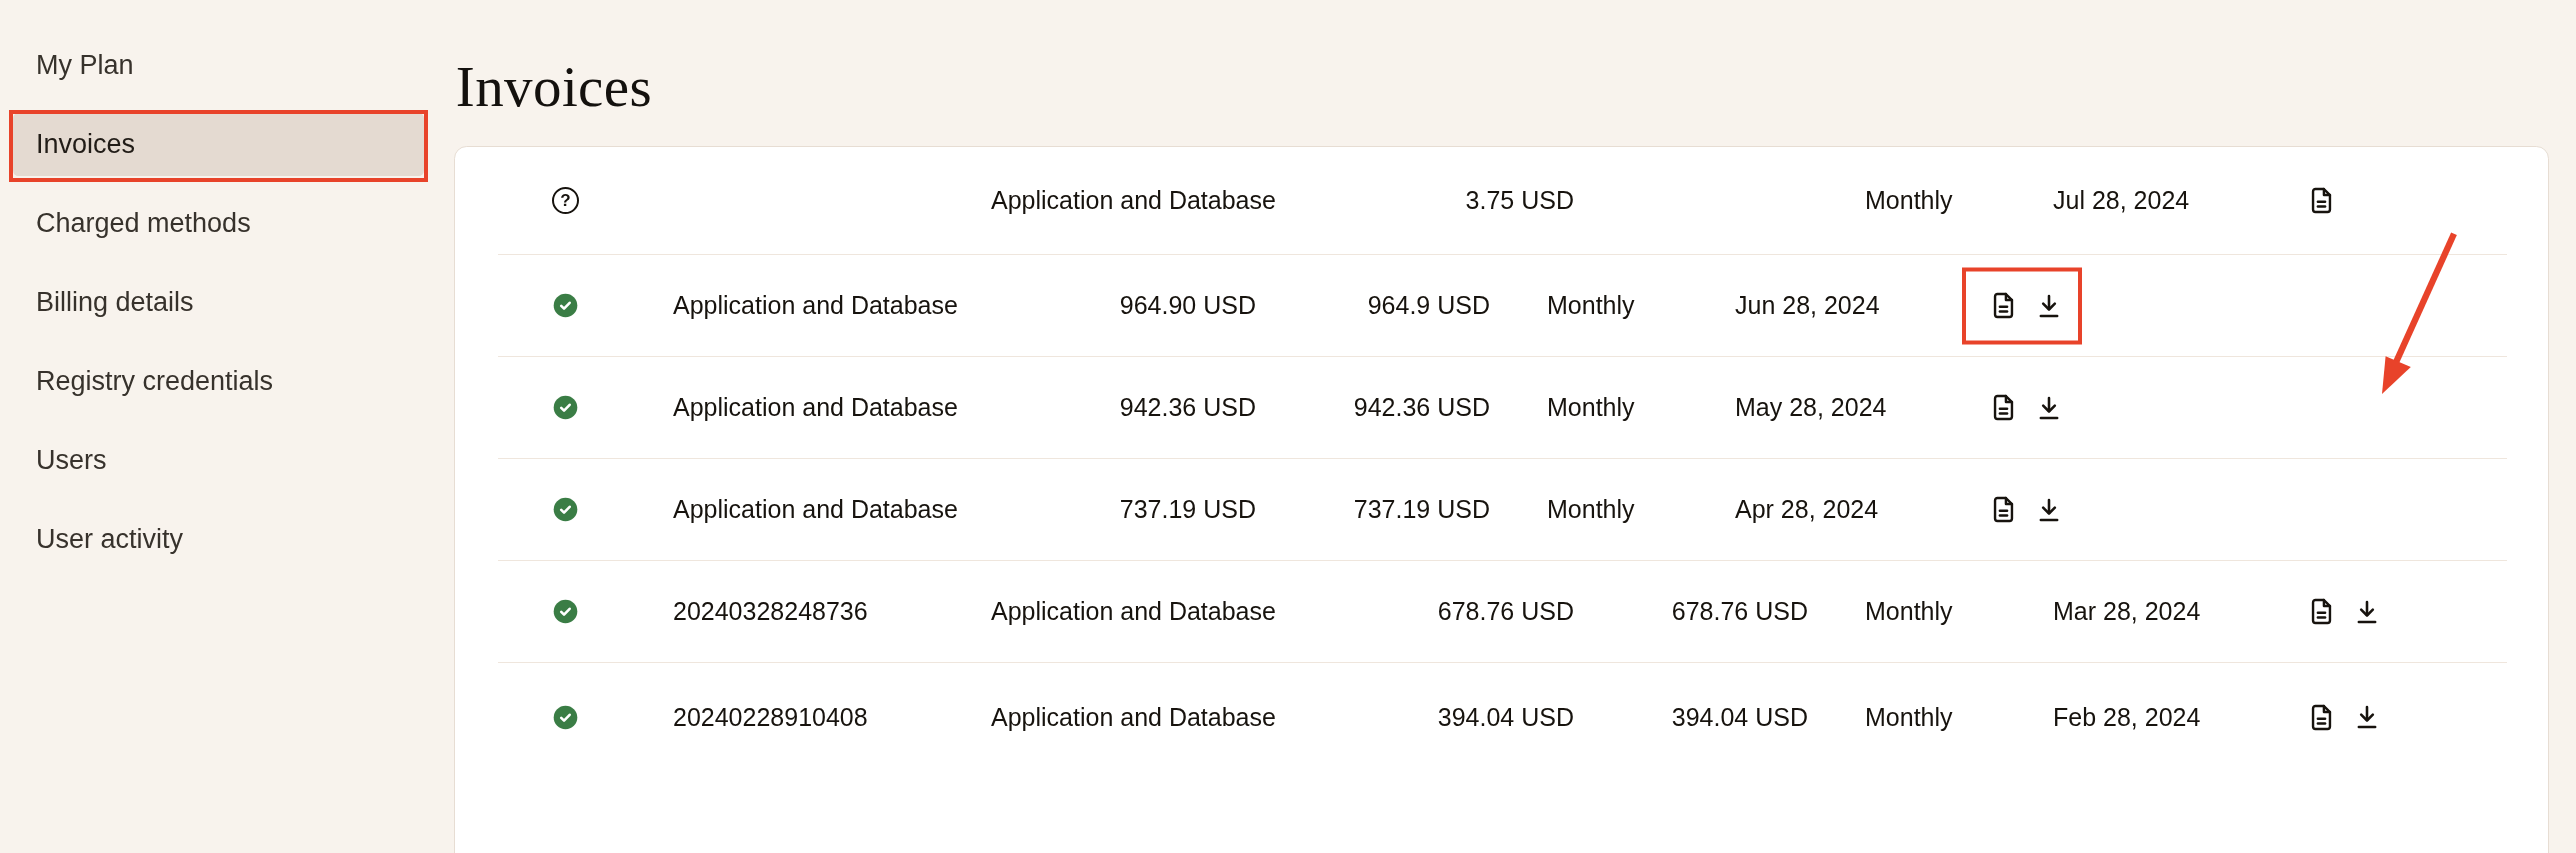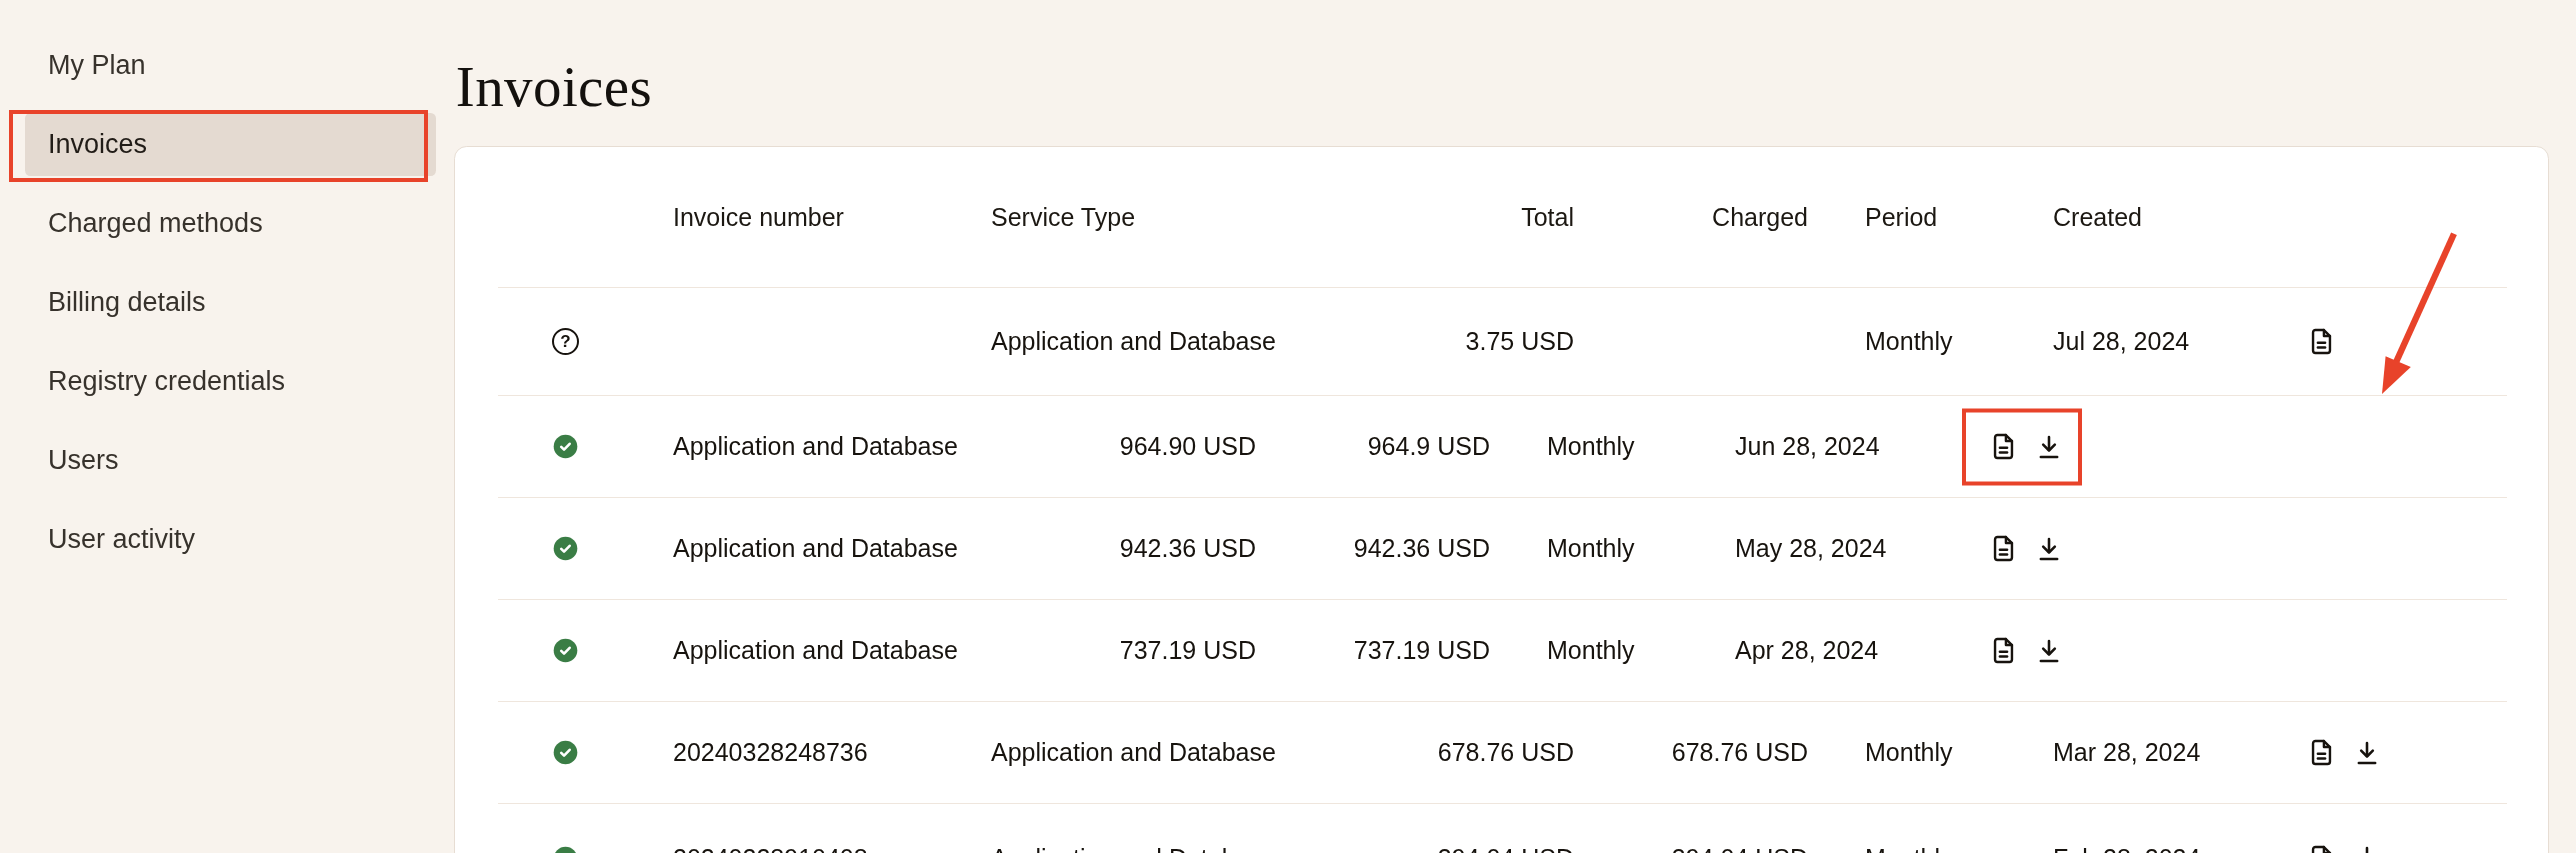--- a/index.html
+++ b/index.html
@@ -4,21 +4,21 @@
 <style>
   html,body{margin:0;padding:0;}
   body{
     width:2576px;height:853px;overflow:hidden;position:relative;
     background:#f8f3ed;
     font-family:"Liberation Sans",sans-serif;
     color:#17130e;
     -webkit-font-smoothing:antialiased;
   }
   
-  .sidebar{position:absolute;left:12px;top:0;width:454px;height:853px;padding-top:34px;box-sizing:border-box;}
+  .sidebar{position:absolute;left:0;top:0;width:454px;height:853px;padding-top:34px;box-sizing:border-box;}
   .side-item{
     height:63px;line-height:63px;margin-bottom:16px;padding-left:36px;
     font-size:27px;font-weight:500;color:#37322c;cursor:pointer;
     white-space:nowrap;
   }
   .side-item.active{
     margin-left:12.6px;margin-right:30px;padding-left:23.4px;
     background:#e4dad1;border-radius:5.4px;color:#211c17;
   }
   .annotation-sidebar-box{
@@ -85,30 +85,20 @@
     <div class="side-item">Users</div>
     <div class="side-item">User activity</div>
   </nav>
 <div class="annotation-sidebar-box"></div>
 
 <main class="main">
   <h1 class="page-title">Invoices</h1>
 
   <section class="card">
     <div class="table">
-      <div class="thead">
-        <div class="cell c-status"></div>
-        <div class="cell c-invoice">Invoice number</div>
-        <div class="cell c-service">Service Type</div>
-        <div class="cell c-total">Total</div>
-        <div class="cell c-charged">Charged</div>
-        <div class="cell c-period">Period</div>
-        <div class="cell c-created">Created</div>
-        <div class="cell c-actions"></div>
-      </div>
       <div id="rows">
           <div class="trow status-unknown no-download first">
     <div class="cell c-status">
 
       <span class="icon-help">?</span>
     </div>
     <div class="cell c-invoice"></div>
     <div class="cell c-service">Application and Database</div>
     <div class="cell c-total">3.75 USD</div>
     <div class="cell c-charged"></div>

